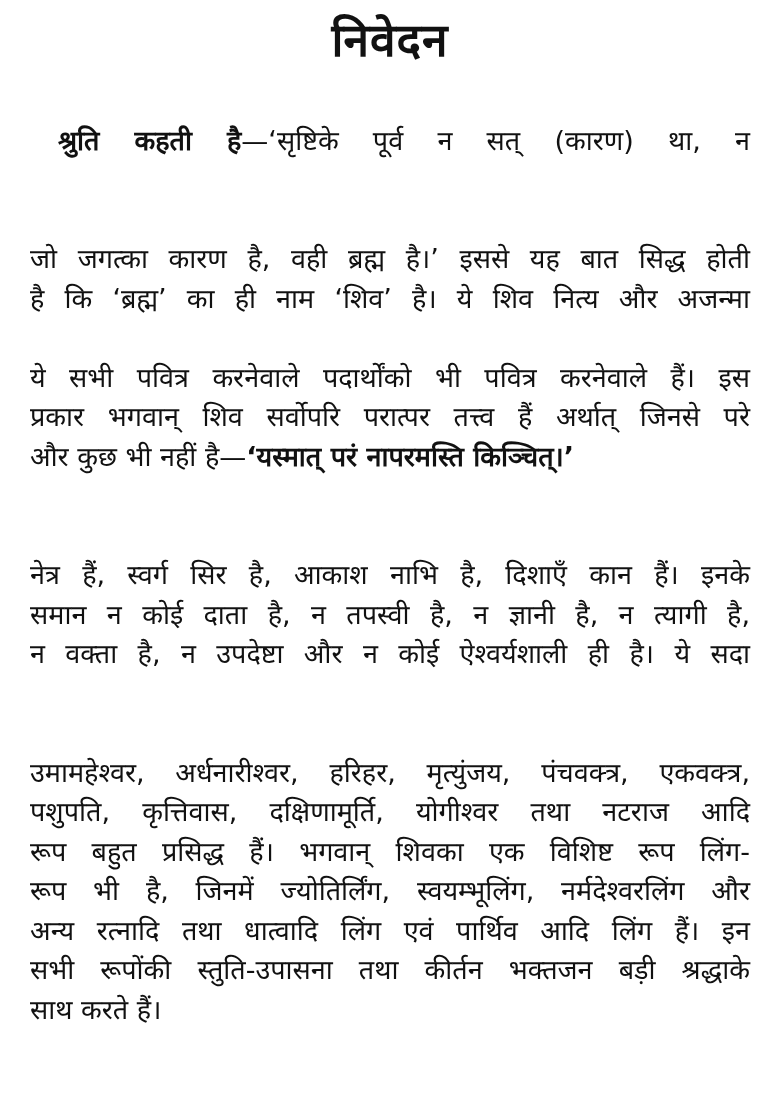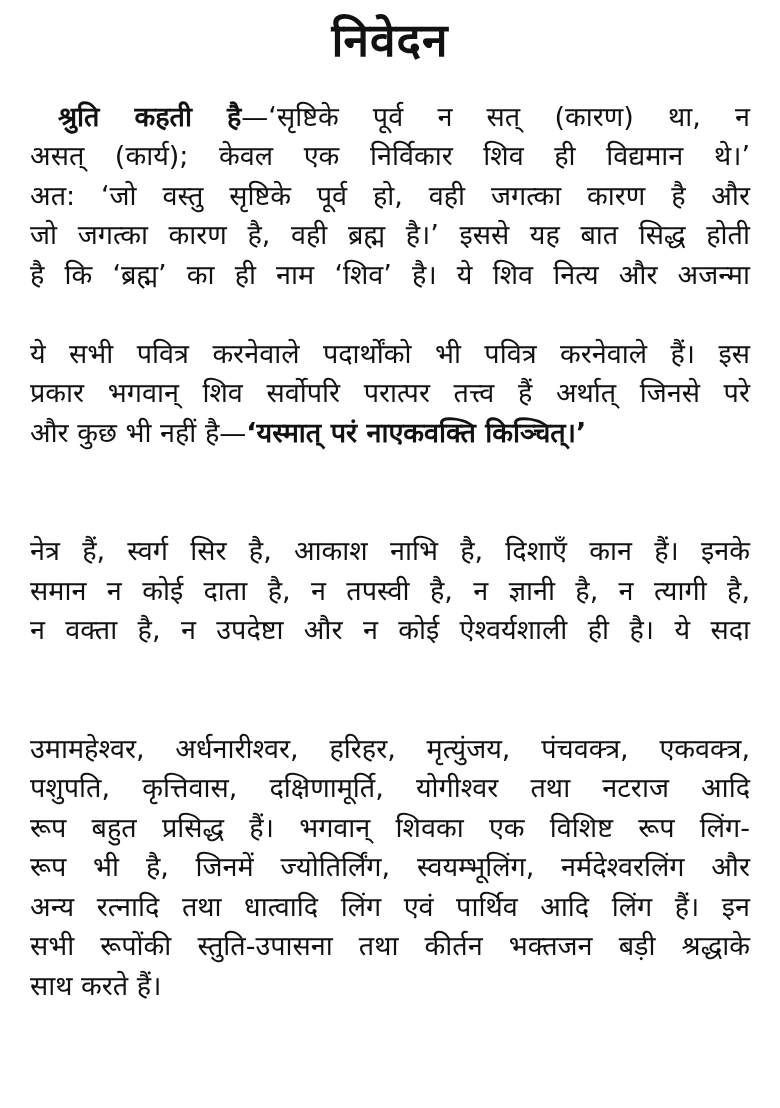--- a/index.html
+++ b/index.html
@@ -36,47 +36,46 @@
     .line {
       position: absolute;
       left: 30px;
       width: 720px;
       font-size: 27px;
       line-height: 40px;
       white-space: nowrap;
       text-align: justify;
       text-align-last: justify;
       letter-spacing: 0px;
+      margin-top: 24px;
     }
     .line.indent {
       left: 58px;
       width: 692px;
     }
     .line.last {
       text-align-last: left;
     }
     .bold {
       font-weight: bold;
     }
   </style>
 </head>
 <body>
 
 <div class="page">
 
   <div class="title">निवेदन</div>
 
   <div class="line indent" style="top:97px"><span class="bold">श्रुति कहती है</span><span>—‘सृष्टिके पूर्व न सत् (कारण) था, न</span></div>
-  <div class="line" style="top:136px">असत् (कार्य); केवल एक निर्विकार शिव ही विद्यमान थे।’</div>
-  <div class="line" style="top:176px">अत: ‘जो वस्तु सृष्टिके पूर्व हो, वही जगत्का कारण है और</div>
   <div class="line" style="top:255px">है कि ‘ब्रह्म’ का ही नाम ‘शिव’ है। ये शिव नित्य और अजन्मा</div>
   <div class="line" style="top:215px">जो जगत्का कारण है, वही ब्रह्म है।’ इससे यह बात सिद्ध होती</div>
   <div class="line" style="top:334px">ये सभी पवित्र करनेवाले पदार्थोंको भी पवित्र करनेवाले हैं। इस</div>
   <div class="line" style="top:373px">प्रकार भगवान् शिव सर्वोपरि परात्पर तत्त्व हैं अर्थात् जिनसे परे</div>
-  <div class="line last" style="top:413px"><span>और कुछ भी नहीं है—</span><span class="bold">‘यस्मात् परं नाएकवक्ति किञ्चित्।’</span></div>
+  <div class="line last" style="top:413px"><span>और कुछ भी नहीं है—</span><span class="bold">‘यस्मात् परं नापरमस्ति किञ्चित्।’</span></div>
 
   <div class="line" style="top:531px">नेत्र हैं, स्वर्ग सिर है, आकाश नाभि है, दिशाएँ कान हैं। इनके</div>
   <div class="line" style="top:571px">समान न कोई दाता है, न तपस्वी है, न ज्ञानी है, न त्यागी है,</div>
   <div class="line" style="top:610px">न वक्ता है, न उपदेष्टा और न कोई ऐश्वर्यशाली ही है। ये सदा</div>
 
   <div class="line" style="top:729px">उमामहेश्वर, अर्धनारीश्वर, हरिहर, मृत्युंजय, पंचवक्त्र, एकवक्त्र,</div>
   <div class="line" style="top:768px">पशुपति, कृत्तिवास, दक्षिणामूर्ति, योगीश्वर तथा नटराज आदि</div>
   <div class="line" style="top:808px">रूप बहुत प्रसिद्ध हैं। भगवान् शिवका एक विशिष्ट रूप लिंग-</div>
   <div class="line" style="top:847px">रूप भी है, जिनमें ज्योतिर्लिंग, स्वयम्भूलिंग, नर्मदेश्वरलिंग और</div>
   <div class="line" style="top:887px">अन्य रत्नादि तथा धात्वादि लिंग एवं पार्थिव आदि लिंग हैं। इन</div>

